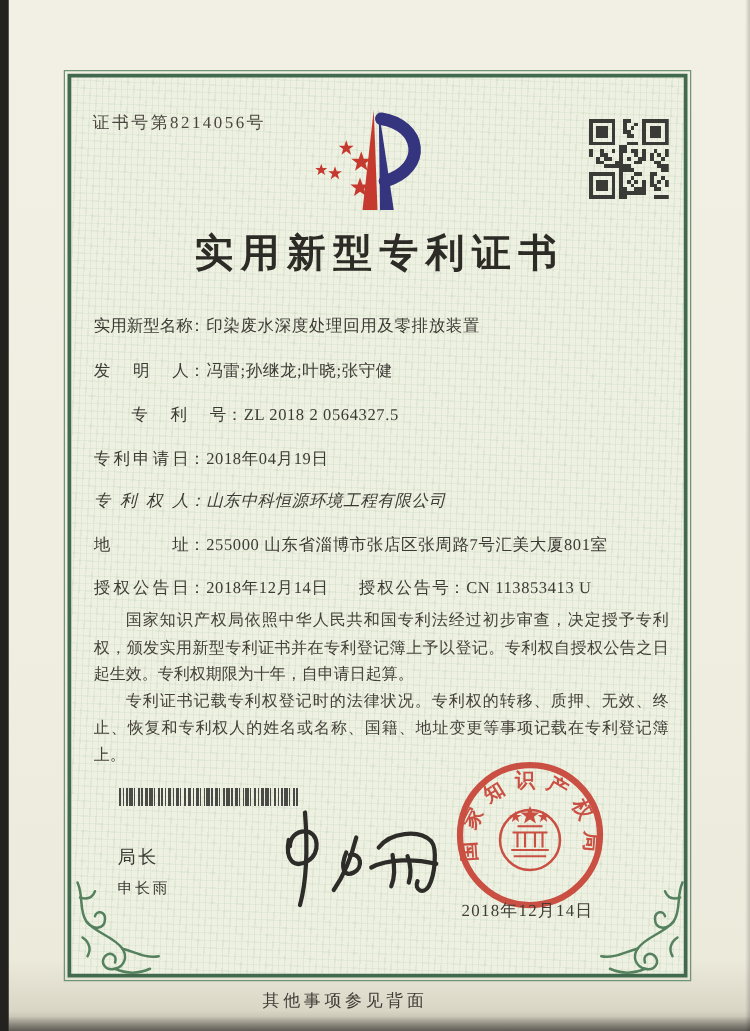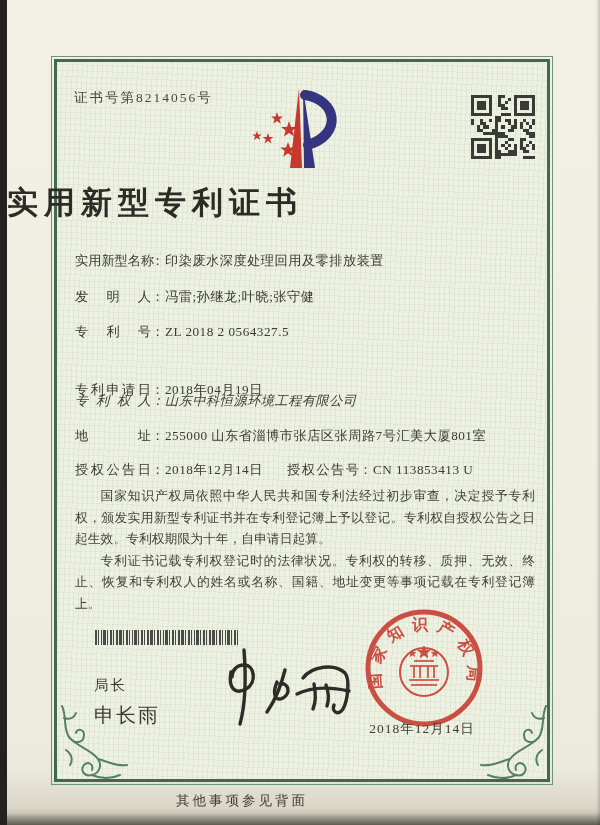--- a/index.html
+++ b/index.html
@@ -9,39 +9,39 @@
   .sheet::after{content:"";position:absolute;right:0;top:0;width:4px;height:100%;
     background:linear-gradient(270deg,rgba(0,0,0,.18),rgba(0,0,0,0));}
   .frame{position:absolute;left:44px;top:56px;width:500px;height:727px;border:1px solid #6d9474;}
   .frame-inner{position:absolute;inset:2px;border:3px solid #41694d;
     background:
       repeating-linear-gradient(92deg,rgba(110,150,112,.10) 0 1px,rgba(0,0,0,0) 1px 5px),
       repeating-linear-gradient(2deg,rgba(120,160,120,.09) 0 1px,rgba(0,0,0,0) 1px 6px),
       #eef1e1;}
   .abs{position:absolute;}
   .cert-no{left:67px;top:89px;font-size:13.5px;letter-spacing:2px;color:#4a463f;}
-  .title{left:0;top:182px;width:593px;font-size:31px;font-weight:bold;
+  .title{left:0;top:182px;width:593px;text-align:center;font-size:31px;font-weight:bold;
     letter-spacing:6px;color:#2d2b26;}
   .row{left:68px;font-size:13.2px;color:#3c3a35;white-space:nowrap;}
   .row .lbl{display:inline-block;width:76px;text-align:justify;text-align-last:justify;vertical-align:top;}
   .row .col{display:inline-block;width:14px;}
   .row .val{letter-spacing:.5px;}
   .grant2{position:absolute;left:212px;top:0;white-space:nowrap;}
   .grant2 .lbl{width:72px;}
   .paras{left:68px;top:486px;width:460px;font-size:12.8px;line-height:21.5px;color:#44413a;
     text-align:justify;}
   .paras p{margin:0;text-indent:2em;}
   .barcode{left:88px;top:630px;width:146px;height:15px;}
   .sign-title{left:87px;top:676px;font-size:14.5px;color:#3c3a35;letter-spacing:2px;}
-  .sign-name{left:87px;top:702px;font-size:20px;color:#3c3a35;letter-spacing:2px;}
+  .sign-name{left:87px;top:702px;font-size:12px;color:#3c3a35;letter-spacing:2px;}
   .signature{left:208px;top:642px;}
   .sealbox{left:355px;top:606px;}
   .seal-date{left:345px;top:720px;width:140px;text-align:center;font-size:13.5px;color:#403c36;letter-spacing:1px;}
   .page-info{left:0;top:760px;width:593px;text-align:center;font-size:12.5px;color:#3e3b35;}
-  .back-note{left:0;top:792px;width:470px;text-align:center;font-size:13.5px;color:#3e3b35;letter-spacing:3px;}
+  .back-note{left:0;top:792px;width:470px;text-align:center;font-size:13.5px;color:#3e3b35;letter-spacing:3px;padding-left:34px;}
   .orn{left:47px;top:704px;}
   .orn.right{left:auto;right:46px;transform:scaleX(-1);}
   .bottom-shadow{left:0;bottom:0;width:100%;height:12px;
     background:linear-gradient(0deg,rgba(0,0,0,.45),rgba(0,0,0,0));}
 </style>
 </head>
 <body>
 
 <div class="sheet">
   <div class="frame abs" style="left:44px;">
@@ -300,24 +300,24 @@
     </svg>
 
   <div class="abs title">实用新型专利证书</div>
 
   <div class="abs row" style="top:252px;">
     <span class="lbl">实用新型名称</span><span class="col">：</span><span class="val">印染废水深度处理回用及零排放装置</span>
   </div>
   <div class="abs row" style="top:288px;">
     <span class="lbl">发明人</span><span class="col">：</span><span class="val">冯雷;孙继龙;叶晓;张守健</span>
   </div>
-  <div class="abs row" style="top:323px;">
+  <div class="abs row" style="top:323px;margin-left:30px;">
     <span class="lbl">专利号</span><span class="col">：</span><span class="val">ZL 2018 2 0564327.5</span>
   </div>
-  <div class="abs row" style="top:358px;margin-top:23px;">
+  <div class="abs row" style="top:358px;">
     <span class="lbl">专利申请日</span><span class="col">：</span><span class="val">2018年04月19日</span>
   </div>
   <div class="abs row" style="top:392px;font-style:italic;">
     <span class="lbl">专利权人</span><span class="col">：</span><span class="val">山东中科恒源环境工程有限公司</span>
   </div>
   <div class="abs row" style="top:427px;">
     <span class="lbl">地址</span><span class="col">：</span><span class="val">255000 山东省淄博市张店区张周路7号汇美大厦801室</span>
   </div>
   <div class="abs row" style="top:461px;">
     <span class="lbl">授权公告日</span><span class="col">：</span><span class="val">2018年12月14日</span>

